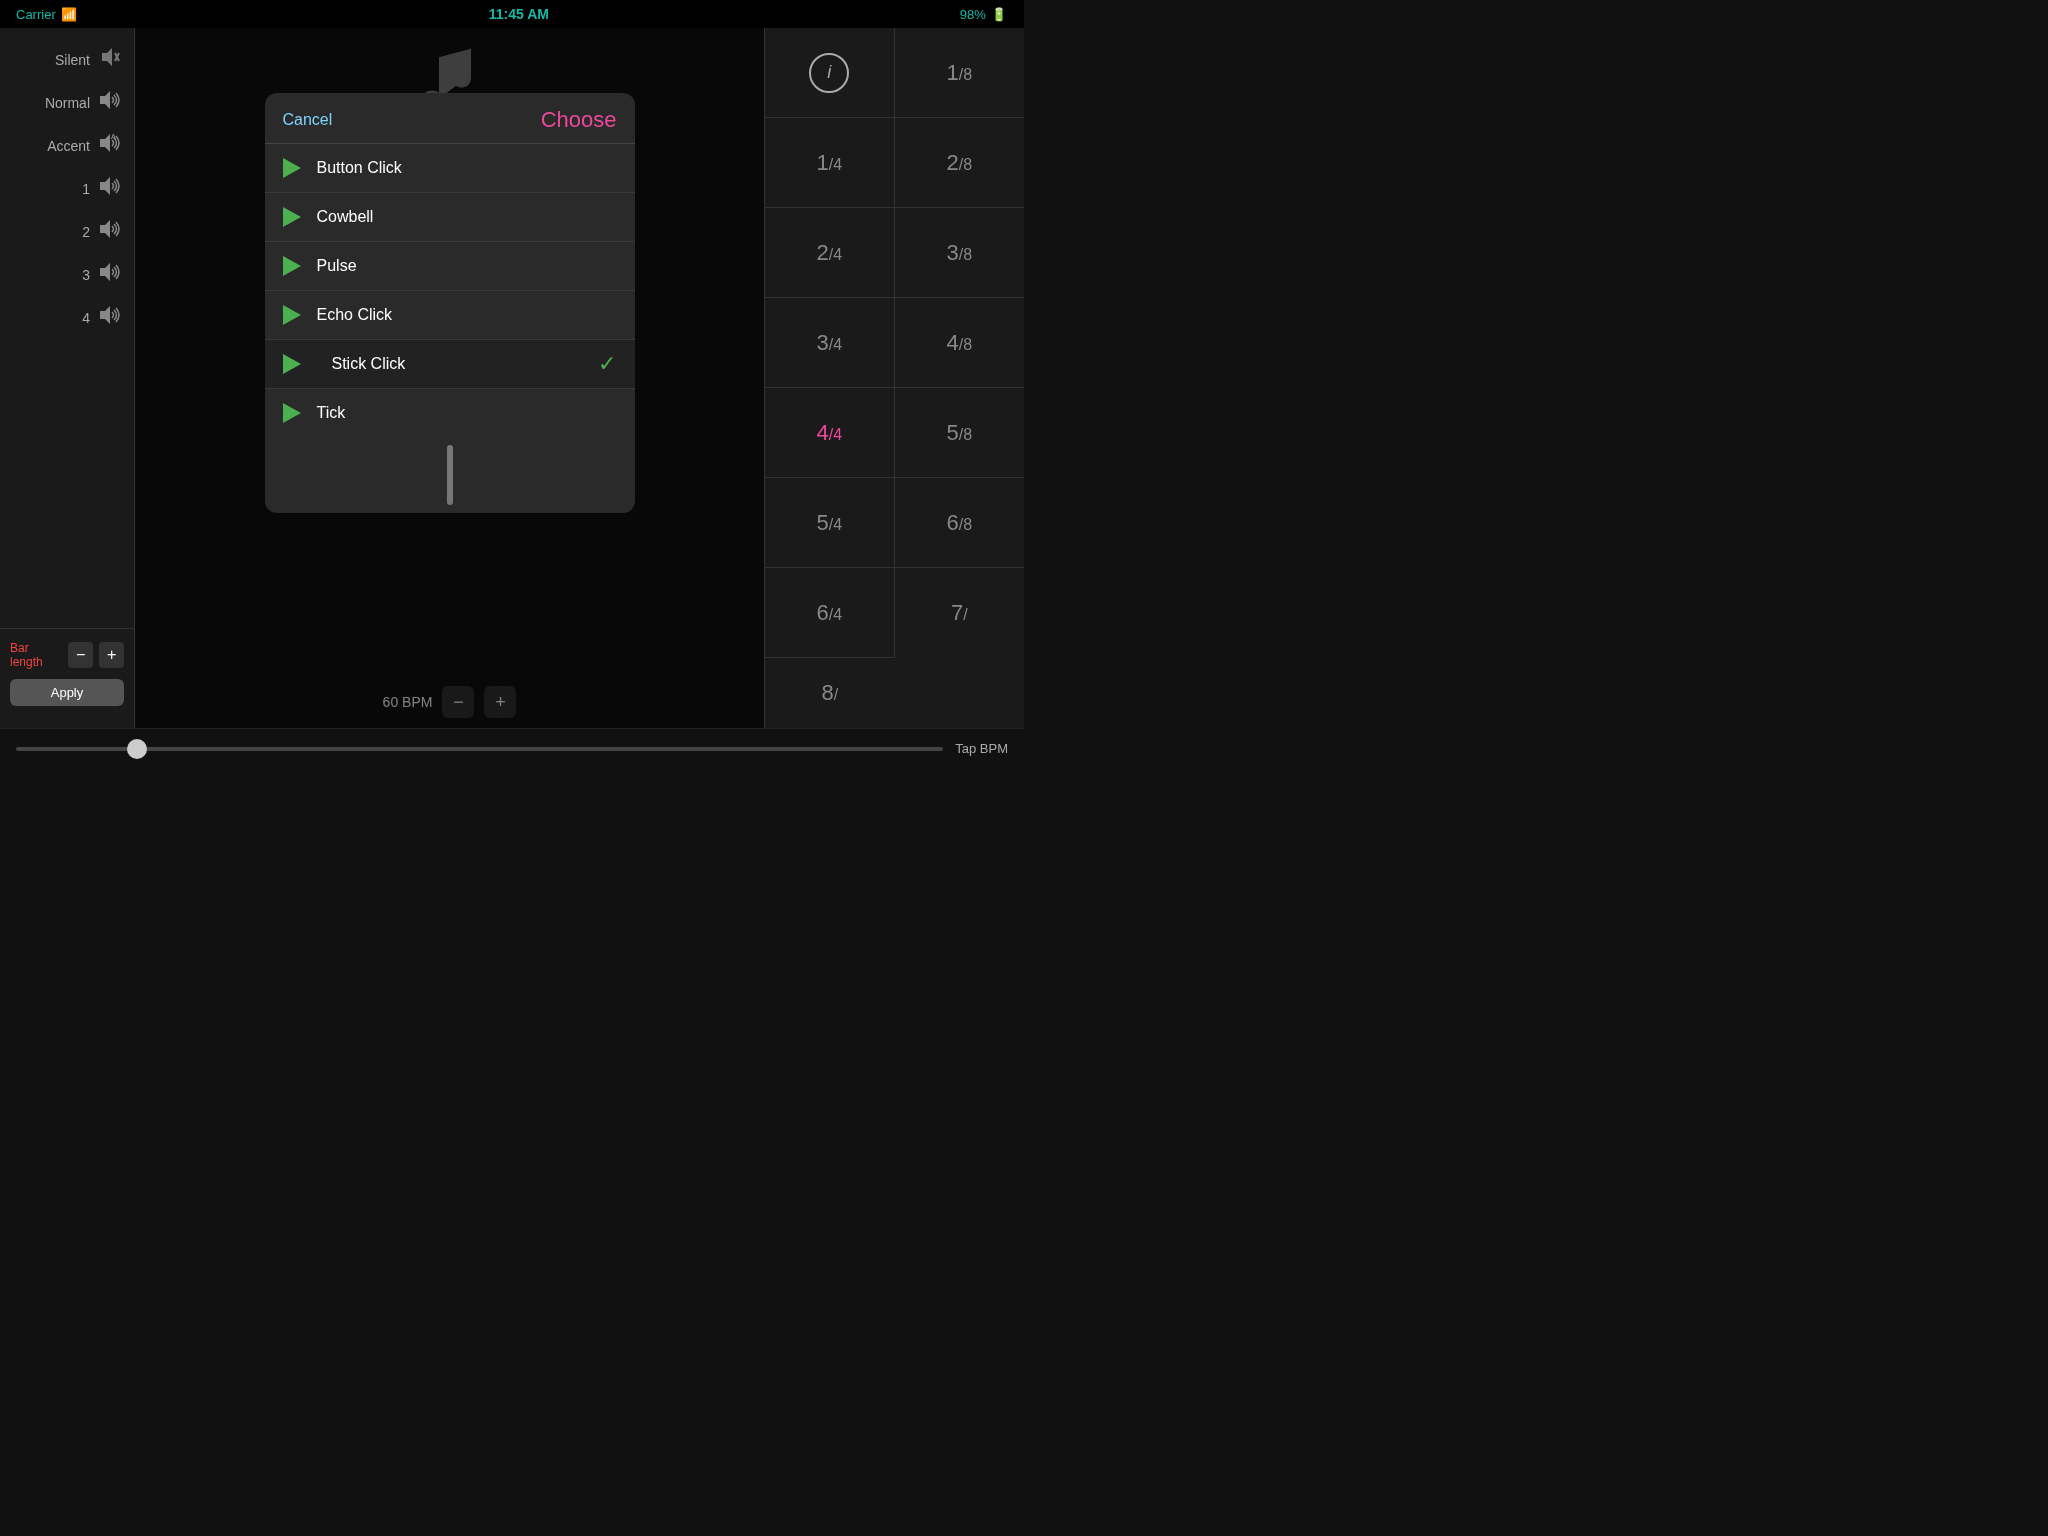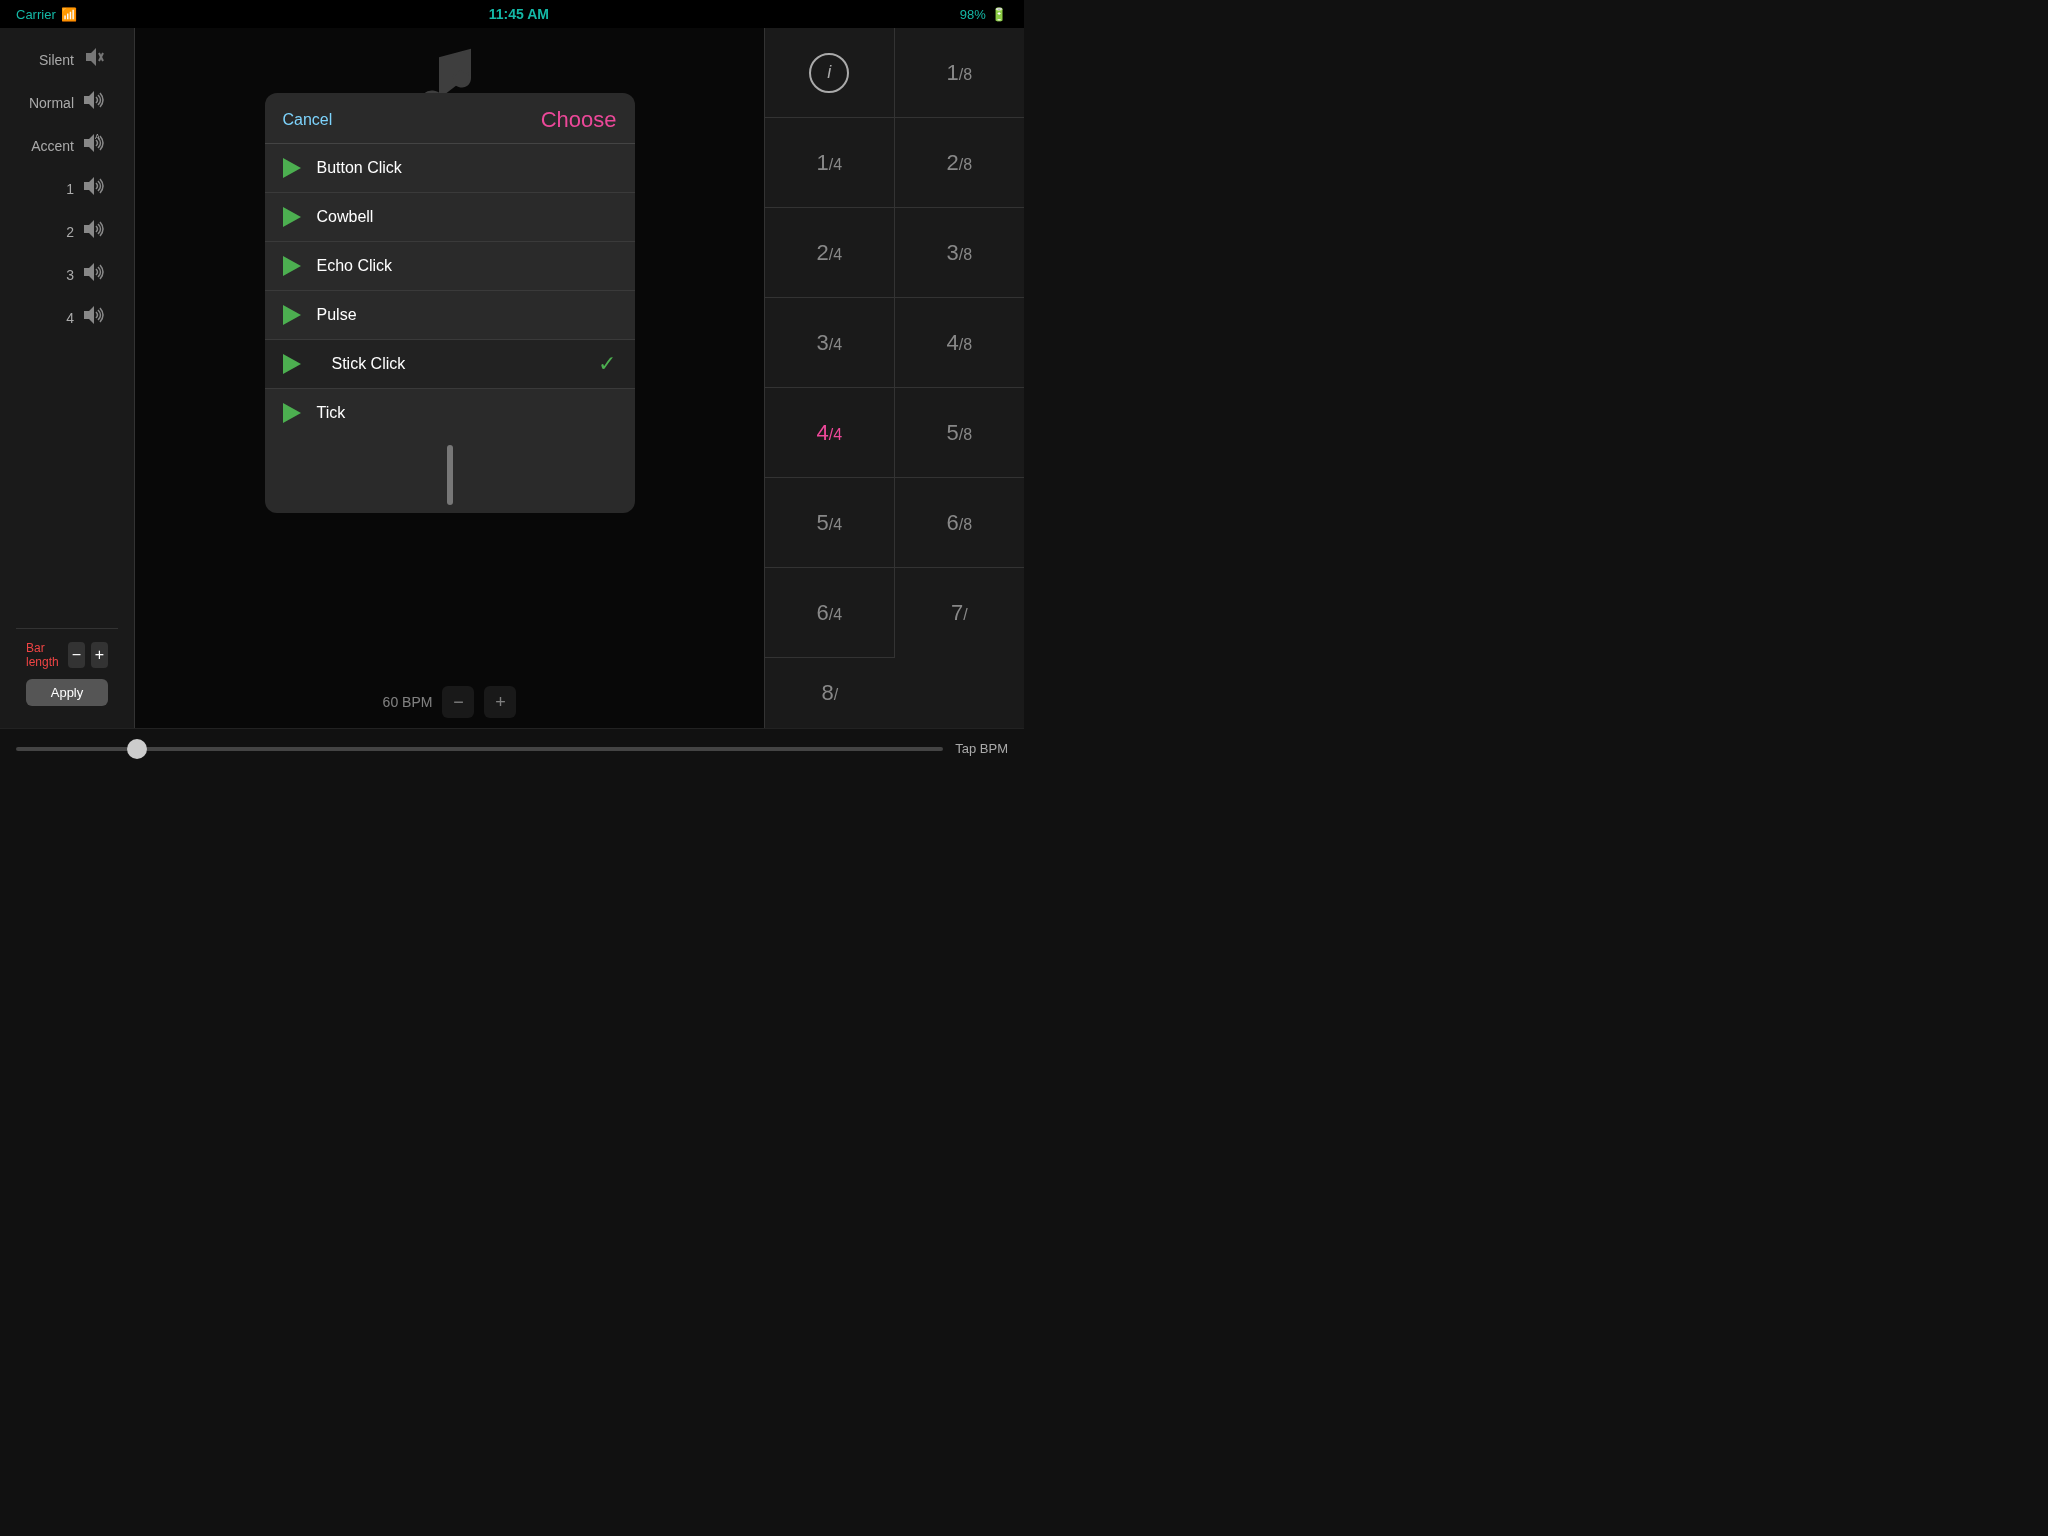--- a/index.html
+++ b/index.html
@@ -33,21 +33,21 @@
       height: calc(768px - 28px - 40px);
     }
 
     
     .left-panel {
       width: 135px;
       background: #1a1a1a;
       border-right: 1px solid #333;
       display: flex;
       flex-direction: column;
-      padding: 10px 16px;
+      padding: 10px 0;
     }
     .left-panel-item {
       display: flex;
       align-items: center;
       justify-content: flex-end;
       padding: 8px 14px;
       gap: 8px;
       font-size: 14px;
       color: #aaa;
     }
@@ -371,25 +371,25 @@
           <li>
             <span class="play-triangle"></span>
             <span>Button Click</span>
           </li>
           <li>
             <span class="play-triangle"></span>
             <span>Cowbell</span>
           </li>
           <li>
             <span class="play-triangle"></span>
+            <span>Pulse</span>
+          </li>
+          <li>
+            <span class="play-triangle"></span>
             <span>Echo Click</span>
-          </li>
-          <li>
-            <span class="play-triangle"></span>
-            <span>Pulse</span>
           </li>
           <li style="background:#222;gap:15px;">
             <span class="play-triangle"></span>
             <span>Stick Click</span>
             <span class="checkmark">✓</span>
           </li>
           <li>
             <span class="play-triangle"></span>
             <span>Tick</span>
           </li>

